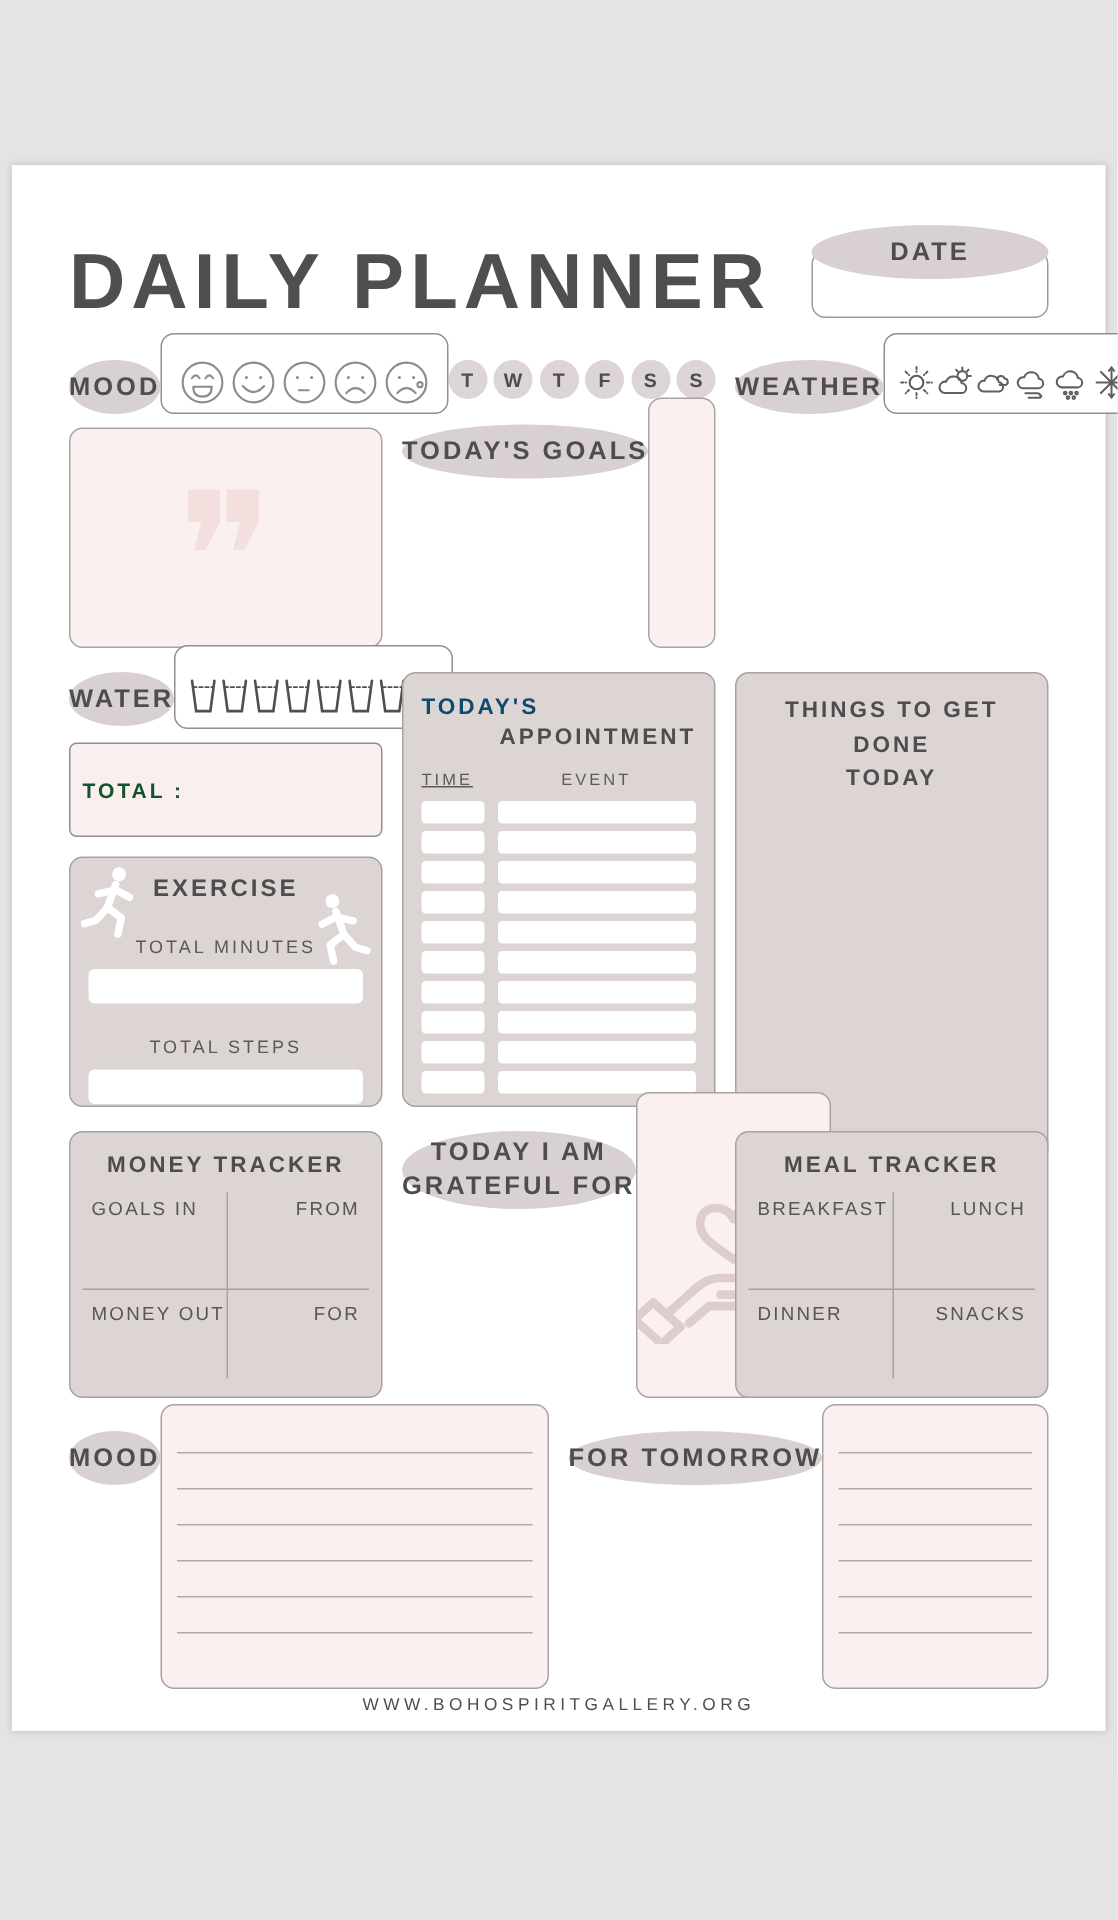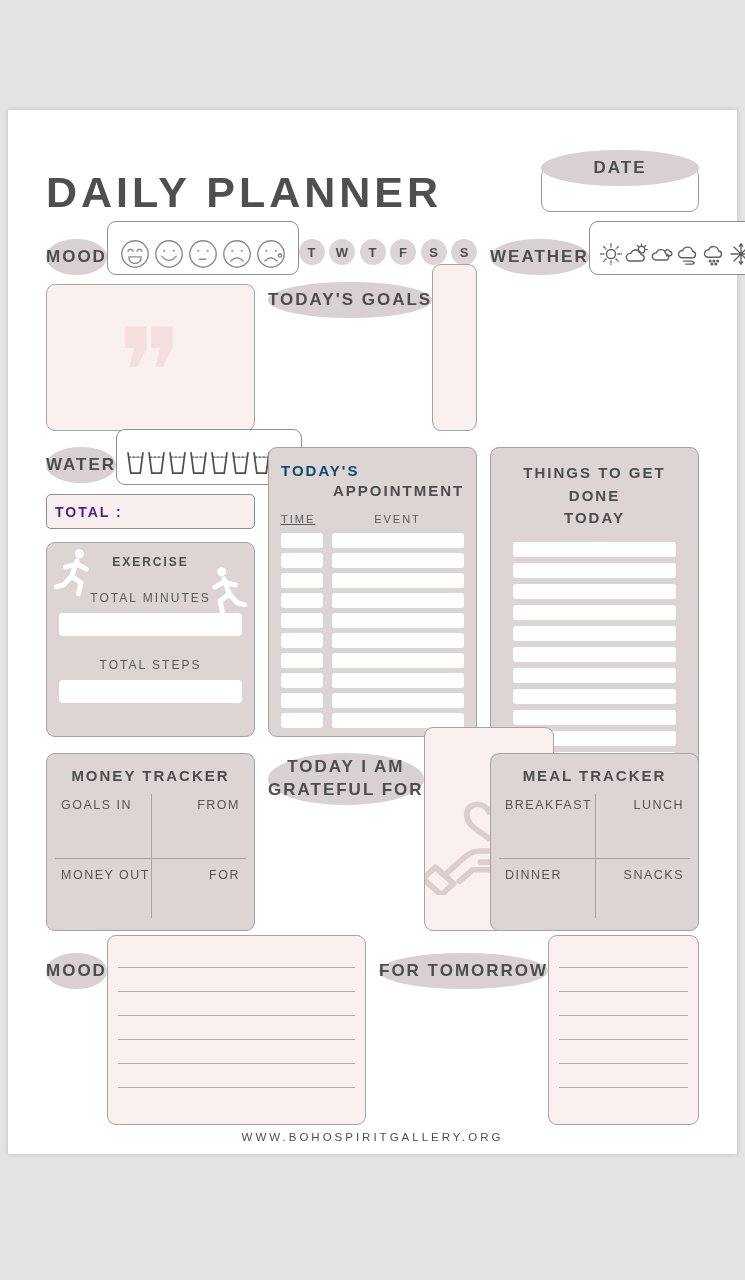--- a/index.html
+++ b/index.html
@@ -6,21 +6,21 @@
   body{
     width:745px;height:1280px;background:#e4e4e4;position:relative;overflow:hidden;
     font-family:"Liberation Sans",sans-serif;color:#4d4d4d;
   }
   .page{
     position:absolute;left:8px;top:110px;width:729px;height:1044px;background:#ffffff;
     box-shadow:0 0 5px rgba(0,0,0,.18);box-sizing:border-box;padding:40px 38px 0;
   }
   
   .hdr{display:flex;justify-content:space-between;align-items:flex-start;margin-bottom:22px;}
-  .title{font-size:43px;font-weight:bold;letter-spacing:4px;color:#4f4f4f;margin-top:18px;}
+  .title{font-size:52px;font-weight:bold;letter-spacing:4px;color:#4f4f4f;margin-top:8px;}
   .date-panel{position:relative;width:158px;height:62px;}
   .oval{
     background:#d9d0d1;border-radius:50%;display:flex;align-items:center;justify-content:center;
     font-weight:bold;letter-spacing:2px;color:#4d4d4d;font-size:13px;text-align:center;
   }
   .date-oval{position:absolute;z-index:2;top:0;left:0;right:0;height:36px;}
   .date-box{position:absolute;top:17px;left:0;right:0;bottom:0;background:#fff;border:1px solid #9b9b9b;border-radius:9px;}
   
   .row{display:flex;gap:13px;}
   .r1{height:192px;margin-bottom:16px;}
@@ -45,44 +45,44 @@
   .day{width:26px;height:26px;border-radius:50%;background:#ddd4d5;display:flex;align-items:center;justify-content:center;
        font-size:13px;font-weight:bold;color:#4d4d4d;}
   
   .wicons{height:54px;display:flex;align-items:center;justify-content:space-between;padding:12px 8px 0;box-sizing:border-box;}
   .wicons svg{stroke:#5f5f5f;fill:none;stroke-width:1.25;stroke-linecap:round;stroke-linejoin:round;}
   .reminder-wrap{margin-top:12px;flex:1;}
   .bell-wrap{display:flex;align-items:center;justify-content:center;height:100%;}
   
   .cups{height:56px;display:flex;align-items:center;justify-content:space-between;padding:14px 8px 2px;box-sizing:border-box;}
   .total-bar{margin-top:9px;height:25px;background:#f9efee;border:1px solid #8f8f8f;border-radius:5px;
-             display:flex;align-items:center;padding:4px 8px;font-weight:bold;font-size:14px;letter-spacing:2px;color:#4c1d95;flex:none;}
+             display:flex;align-items:center;padding:18px 8px;font-weight:bold;font-size:14px;letter-spacing:2px;color:#14532d;flex:none;}
   
   .panel{background:#ddd4d4;border:1px solid #a8a1a1;border-radius:9px;box-sizing:border-box;position:relative;}
   .panel-title{font-size:15px;font-weight:bold;letter-spacing:2px;color:#4d4d4d;text-align:center;padding-top:13px;}
   
   .exercise{margin-top:13px;flex:1;padding:0 12px;}
-  .ex-title{font-size:12px;font-weight:bold;letter-spacing:2px;text-align:center;padding-top:12px;color:#4d4d4d;}
+  .ex-title{font-size:16px;font-weight:bold;letter-spacing:2px;text-align:center;padding-top:12px;color:#4d4d4d;}
   .ex-label{font-size:12px;letter-spacing:2px;text-align:center;color:#5a5a5a;margin-top:22px;}
   .ex-input{height:23px;background:#fff;border-radius:4px;margin-top:8px;}
   .runner{position:absolute;}
   .runner.left{left:4px;top:4px;}
   .runner.right{right:4px;top:22px;transform:scaleX(-1);}
   
   .appt{padding:0 12px;height:100%;display:flex;flex-direction:column;}
   .appt-t1{font-size:15px;font-weight:bold;letter-spacing:2px;padding-top:14px;color:#0c4a6e;}
   .appt-t2{font-size:15px;font-weight:bold;letter-spacing:2px;padding-left:52px;margin-top:3px;color:#4d4d4d;}
   .ahead{display:flex;margin-top:14px;margin-bottom:8px;font-size:11px;letter-spacing:2px;color:#5a5a5a;}
   .ahead .t{width:50px;text-decoration:underline;}
   .ahead .e{flex:1;text-align:center;}
   .arow{display:flex;gap:9px;height:15px;margin-bottom:5px;}
   .acell-time{width:42px;background:#fff;border-radius:3px;}
   .acell-event{flex:1;background:#fff;border-radius:3px;}
   
-  .todo{padding:0 22px;display:flex;flex-direction:column;}
+  .todo{padding:0 22px;display:flex;flex-direction:column;align-items:center;}
   .todo-title{font-size:15px;font-weight:bold;letter-spacing:2px;text-align:center;padding-top:14px;line-height:1.5;color:#4d4d4d;}
   .trows{margin-top:12px;}
   .trow{height:15px;background:#fff;border-radius:3px;margin-bottom:6px;}
   
   .quad{position:relative;flex:1;margin:8px 14px 12px;}
   .quad .vline{position:absolute;left:50%;top:2px;bottom:0;width:1px;background:#a9a0a0;}
   .quad .hline{position:absolute;top:52%;left:-6px;right:-6px;height:1px;background:#a9a0a0;}
   .qlabel{position:absolute;font-size:12.5px;letter-spacing:1.5px;color:#565656;}
   .q-tl{top:6px;left:0;}
   .q-tr{top:6px;right:0;}

